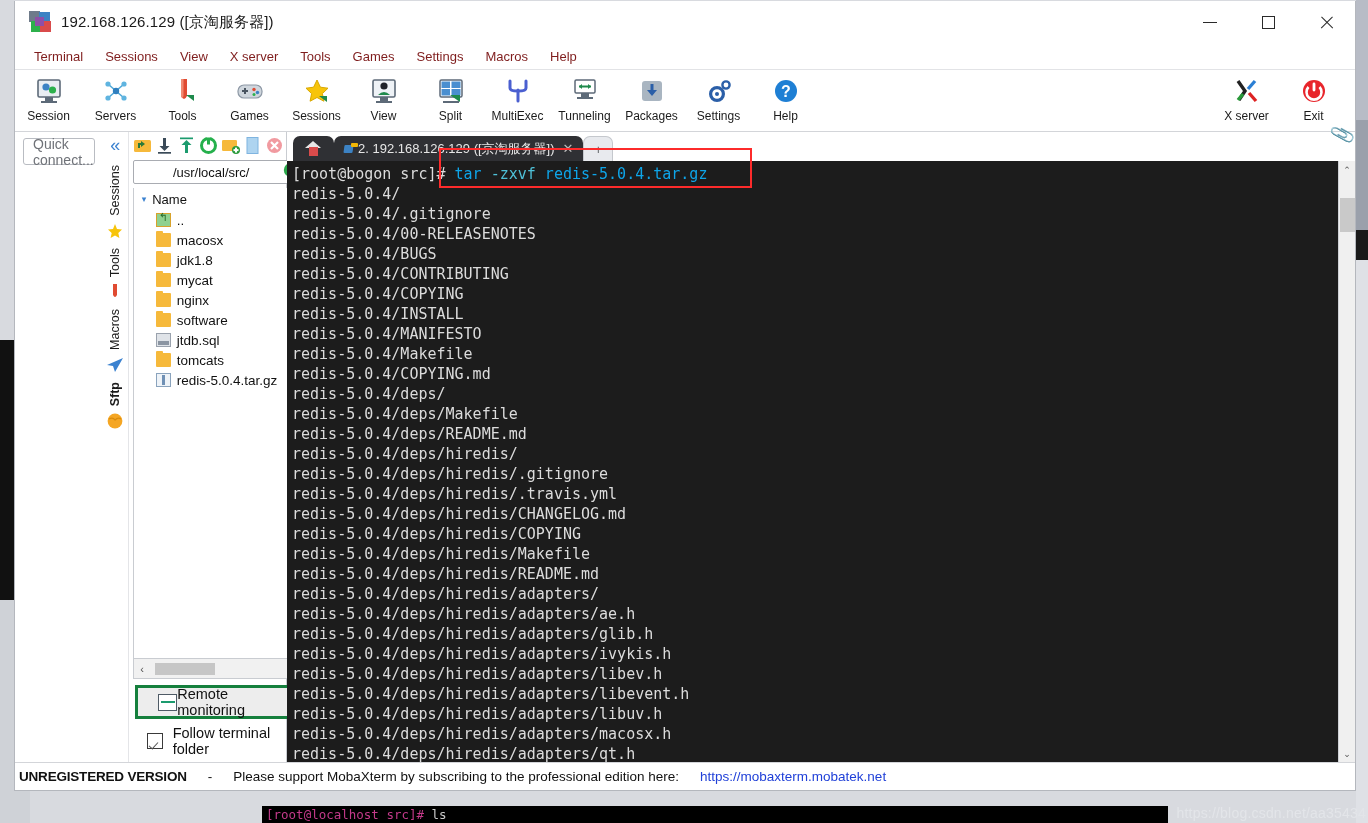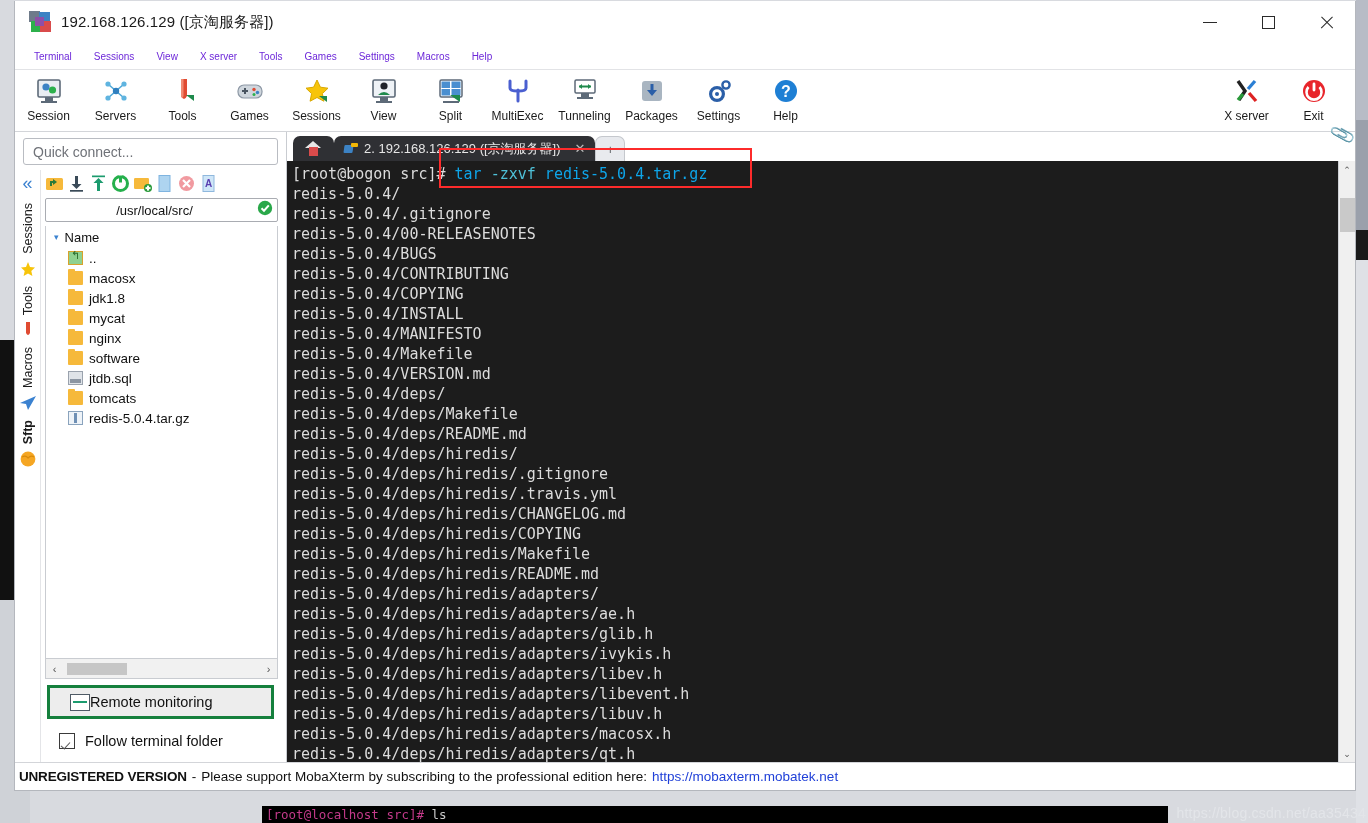--- a/index.html
+++ b/index.html
@@ -102,21 +102,21 @@
 
   
   #menubar {
     height: 27px; min-height: 27px;
     display: flex; align-items: center;
     padding-left: 8px;
     background: #ffffff;
     border-bottom: 1px solid #e2e3e6;
   }
   .menu-item {
-    padding: 3px 11px; font-size: 10px; color: #6d28d9;
+    padding: 3px 11px; font-size: 13px; color: #7f1d1d;
     cursor: default; border-radius: 2px;
   }
 
   
   #toolbar {
     height: 62px; min-height: 62px;
     display: flex; align-items: flex-start;
     background: #ffffff;
     border-bottom: 1px solid #d3d5d9;
     position: relative;
@@ -137,21 +137,21 @@
 
   
   #body {
     flex: 1; display: flex; min-height: 0;
     background: #ffffff;
   }
 
   
   #leftcol {
     width: 272px; min-width: 272px;
-    display: flex; flex-direction: column;
+    display: flex; flex-direction: row;
     border-right: 1px solid #c9ccd1;
     background: #fff;
   }
   #quickconnect {
     margin: 6px 8px 5px 8px;
     height: 27px;
     border: 1px solid #b9bcc2; border-radius: 3px;
     display: flex; align-items: center; padding-left: 9px;
     color: #6f7278; font-size: 14px;
     background: #fff;
@@ -270,21 +270,21 @@
 
   
   #rightcol { flex: 1; display: flex; flex-direction: column; min-width: 0; }
   #tabstrip {
     height: 29px; min-height: 29px;
     background: #ffffff;
     display: flex; align-items: flex-end;
     padding-left: 6px;
   }
   .tab {
-    height: 25px; display: flex; align-items: center; gap: 6px;
+    height: 25px; display: flex; align-items: center; 
     padding: 0 10px;
     background: #2f3034; color: #e6e6e6;
     border-radius: 7px 7px 0 0;
     font-size: 13px; cursor: default;
     position: relative;
   }
   .tab.home { padding: 0 12px; }
   .tab.newtab { background: #e8eaee; color:#5b5e63; border: 1px solid #c5c8cd; border-bottom:none; }
   .tab-close { margin-left: 8px; color: #bdbdbd; font-size: 13px; }
   .home-ico {
@@ -333,21 +333,21 @@
     position: absolute;
     left: 439px; top: 148px; width: 313px; height: 40px;
     border: 2.5px solid #fd2b2b;
     pointer-events: none;
     z-index: 30;
   }
 
   
   #statusbar {
     height: 28px; min-height: 28px;
-    display: flex; align-items: center; gap: 5px;
+    display: flex; align-items: center; gap: 21px;
     padding-left: 4px;
     background: #ffffff;
     border-top: 1px solid #d3d5d9;
     font-size: 13.5px; color: #111;
   }
   #sb-title { font-weight: bold; letter-spacing: -.2px; }
   #sb-link { color: #2040d8; }
 
   
   #clipcol {
@@ -791,21 +791,21 @@
         <div id="terminal"><span>[root@bogon src]#</span><span class="cmd-c"> tar </span><span class="opt">-zxvf</span><span class="cmd-c"> redis-5.0.4.tar.gz</span>
 <span>redis-5.0.4/</span>
 <span>redis-5.0.4/.gitignore</span>
 <span>redis-5.0.4/00-RELEASENOTES</span>
 <span>redis-5.0.4/BUGS</span>
 <span>redis-5.0.4/CONTRIBUTING</span>
 <span>redis-5.0.4/COPYING</span>
 <span>redis-5.0.4/INSTALL</span>
 <span>redis-5.0.4/MANIFESTO</span>
 <span>redis-5.0.4/Makefile</span>
-<span>redis-5.0.4/VERSION.md</span>
+<span>redis-5.0.4/COPYING.md</span>
 <span>redis-5.0.4/deps/</span>
 <span>redis-5.0.4/deps/Makefile</span>
 <span>redis-5.0.4/deps/README.md</span>
 <span>redis-5.0.4/deps/hiredis/</span>
 <span>redis-5.0.4/deps/hiredis/.gitignore</span>
 <span>redis-5.0.4/deps/hiredis/.travis.yml</span>
 <span>redis-5.0.4/deps/hiredis/CHANGELOG.md</span>
 <span>redis-5.0.4/deps/hiredis/COPYING</span>
 <span>redis-5.0.4/deps/hiredis/Makefile</span>
 <span>redis-5.0.4/deps/hiredis/README.md</span>

